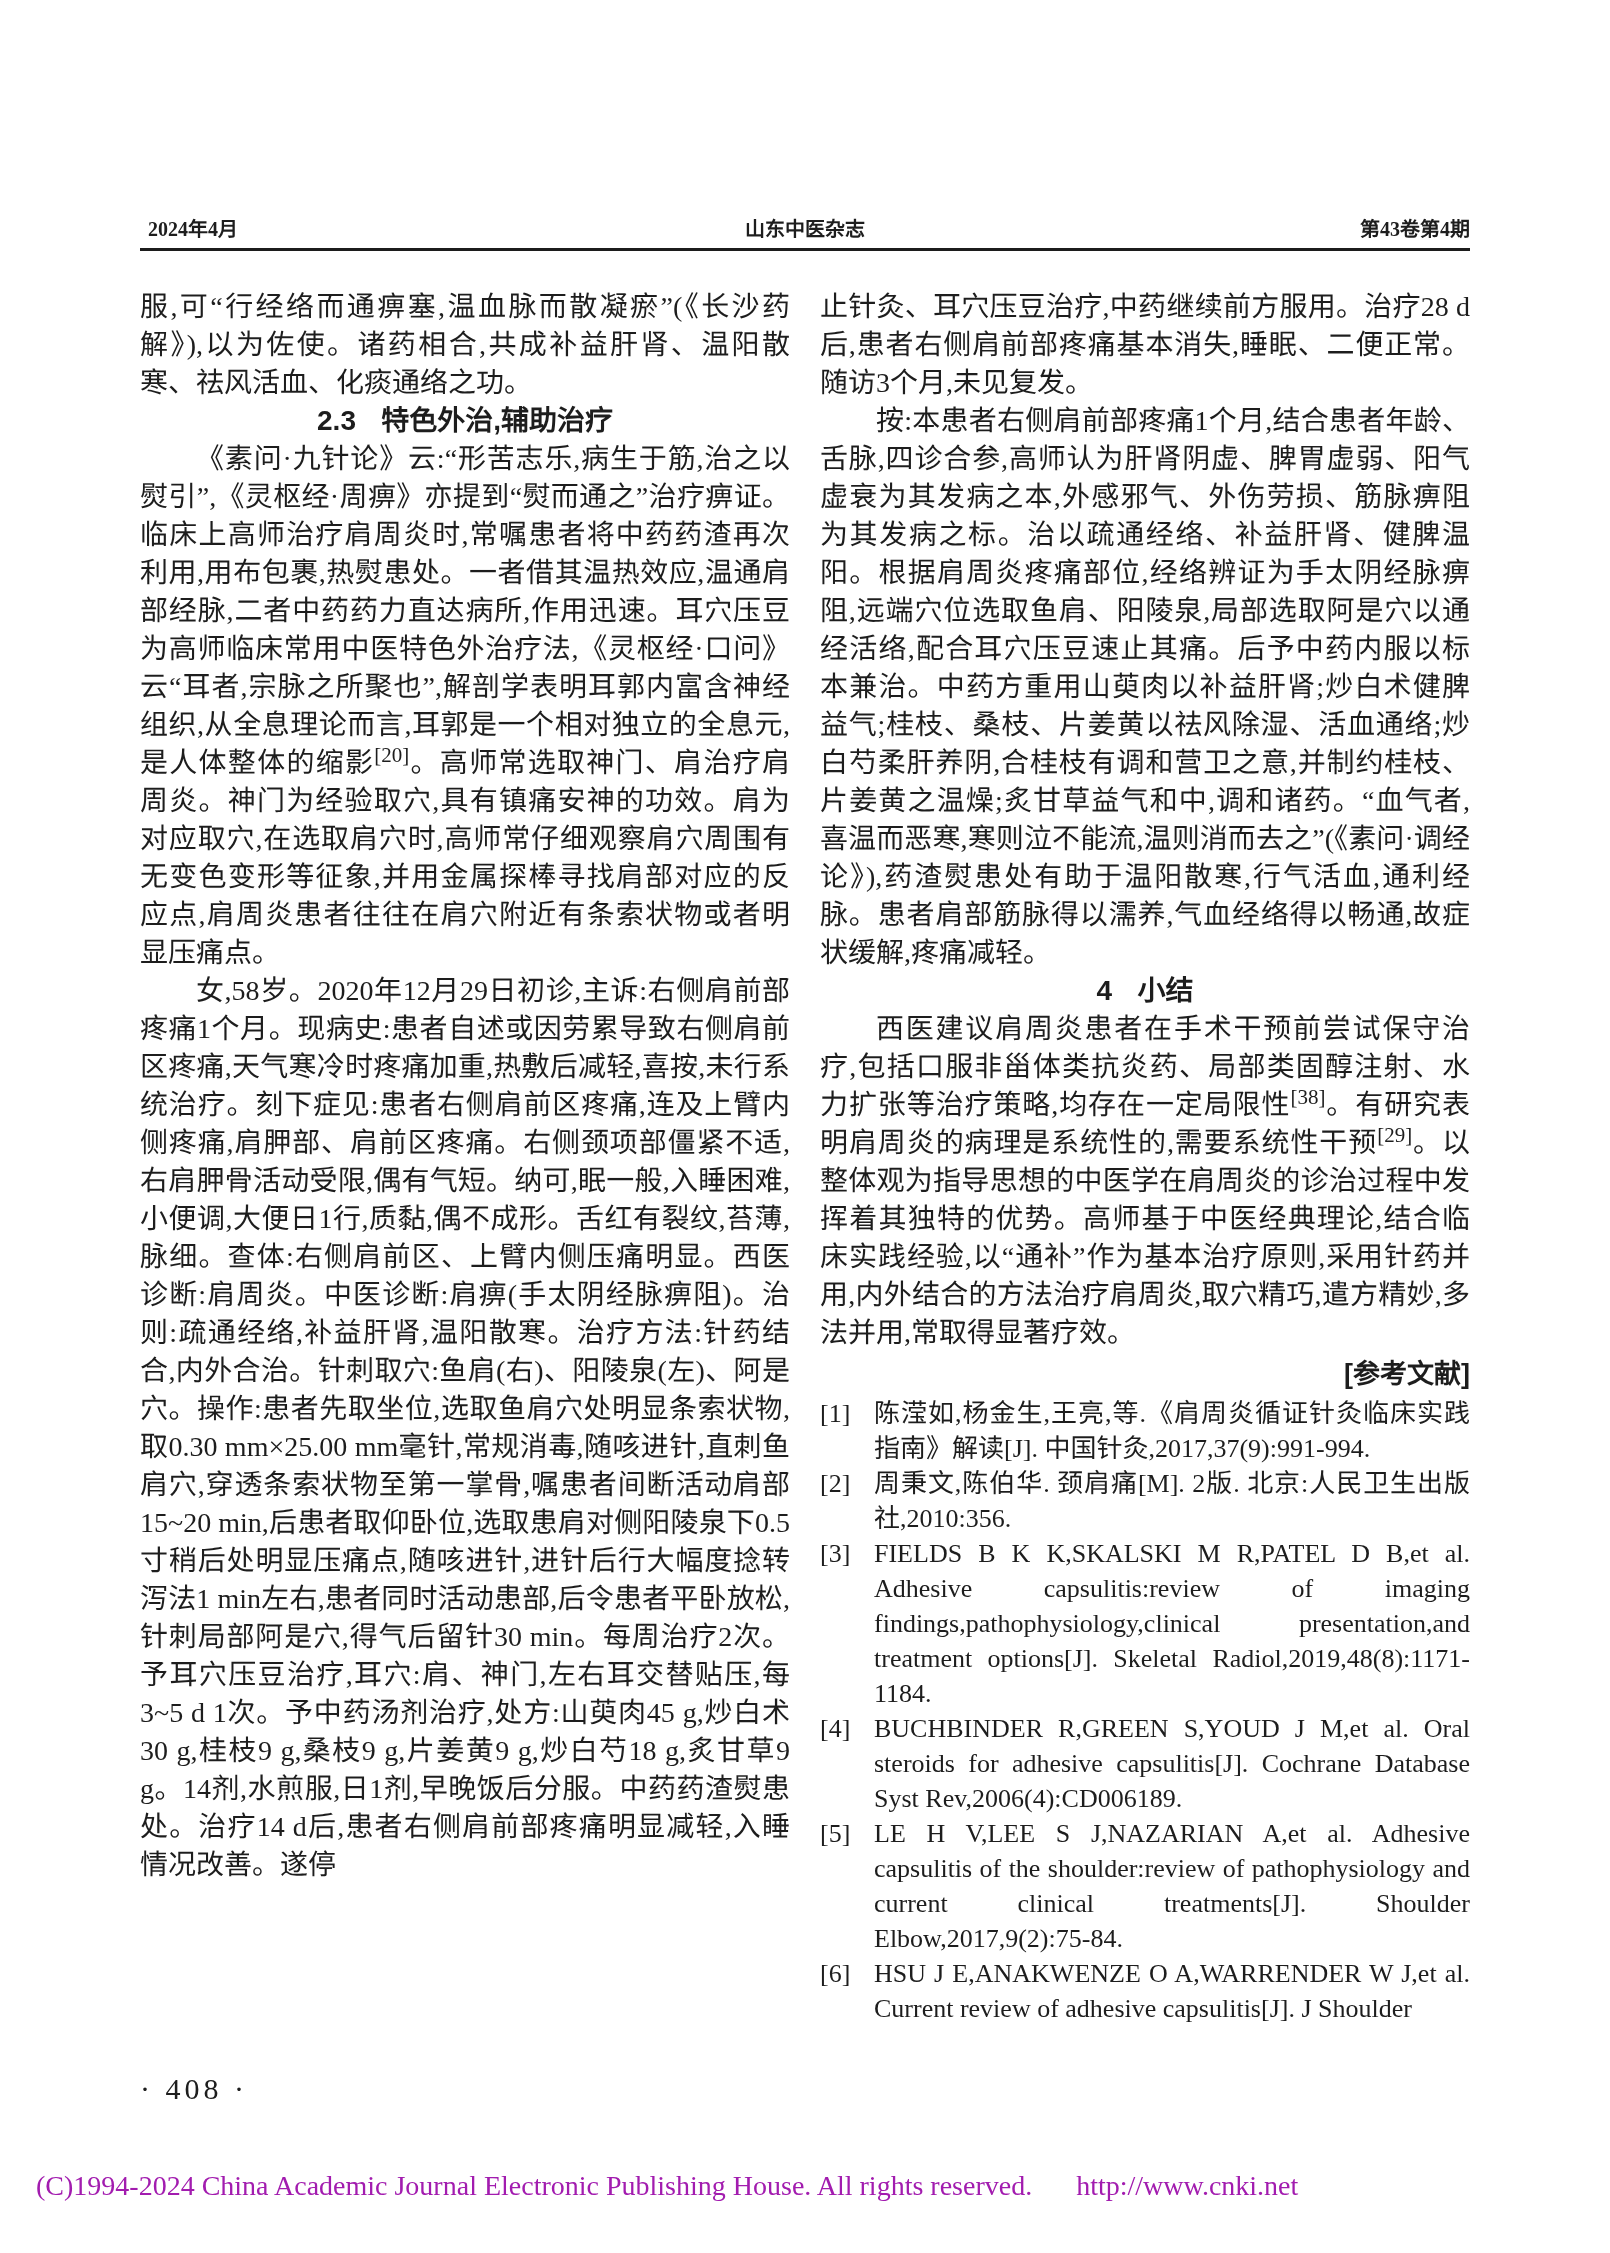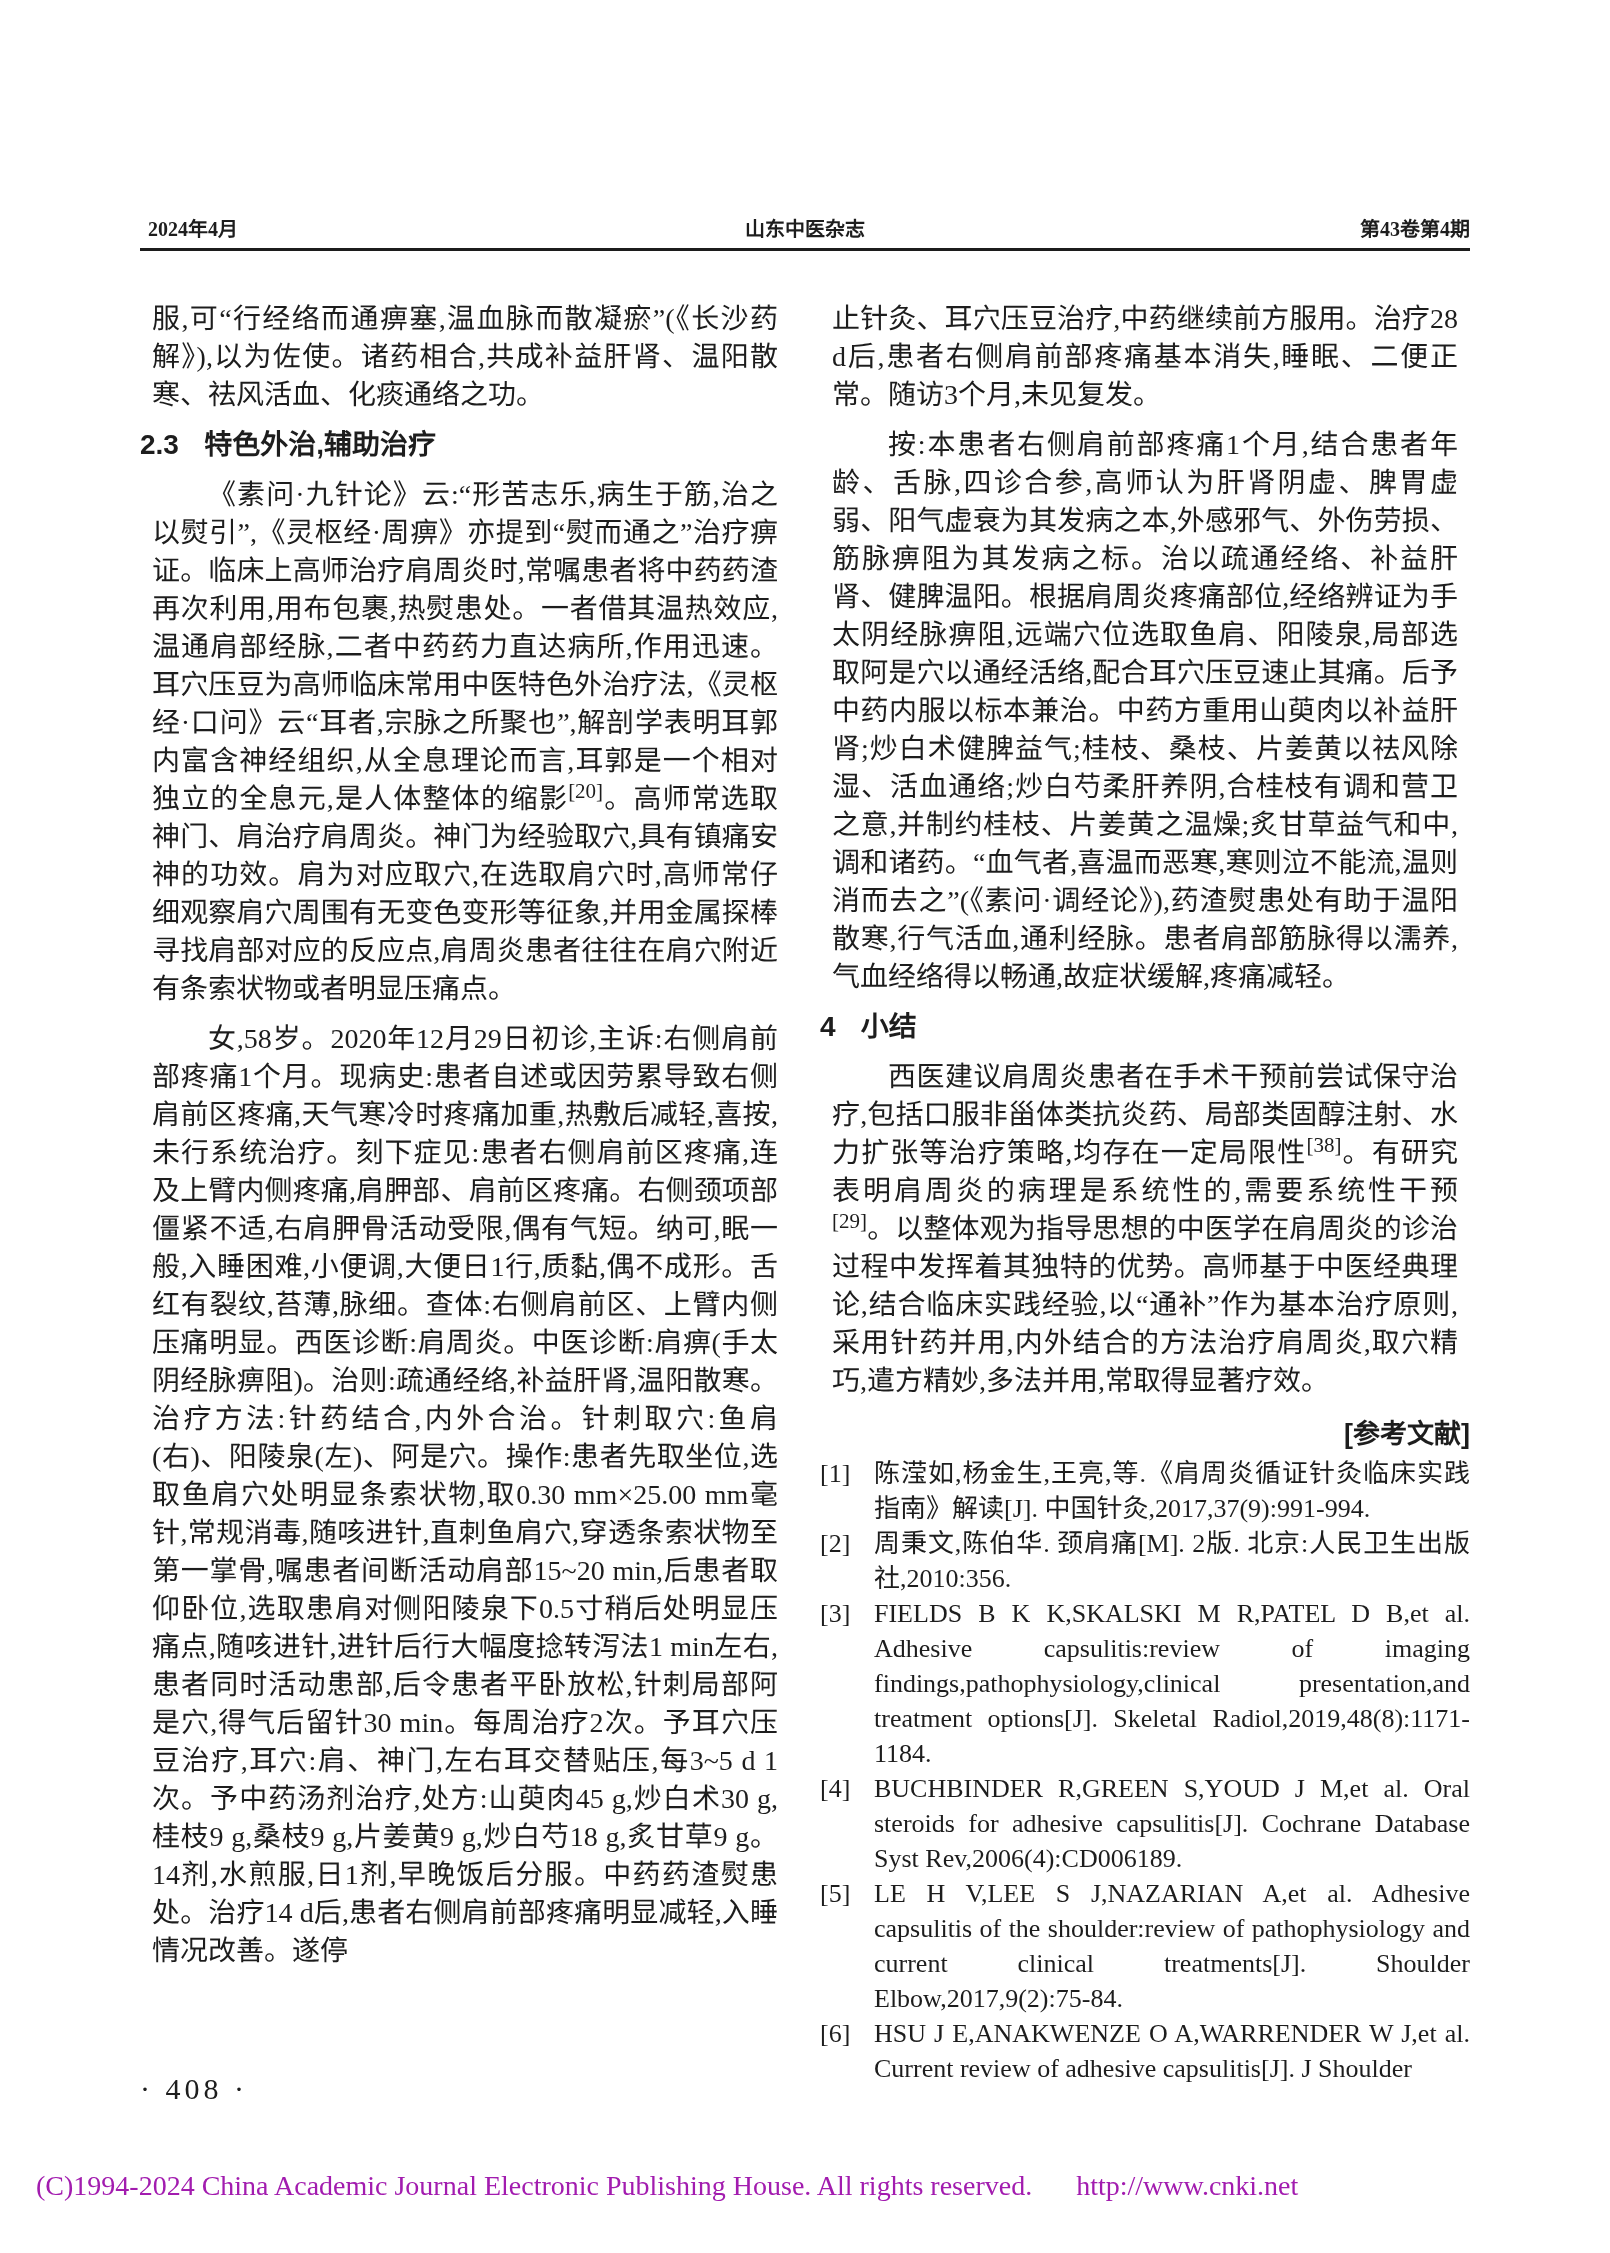--- a/index.html
+++ b/index.html
@@ -43,29 +43,29 @@
     width: 1330px;
     display: flex;
     gap: 30px;
   }
   .col {
     width: 650px;
     font-size: 28px;
     line-height: 38px;
     text-align: justify;
   }
-  .col p { margin: 12px; }
+  .col p { margin: 0; }
   p.ind { text-indent: 2em; }
   h2.sec {
     margin: 0;
     font-size: 28px;
     line-height: 38px;
     font-weight: bold;
     font-family: "Liberation Sans", "DejaVu Sans", sans-serif;
-    text-align: left;
+    text-align: center;
   }
   h2.sec .sec-num { margin-right: 0.9em; }
   sup.cite {
     font-size: 21px;
     line-height: 0;
     vertical-align: super;
   }
   .refs-heading {
     font-size: 27px;
     line-height: 44px;

